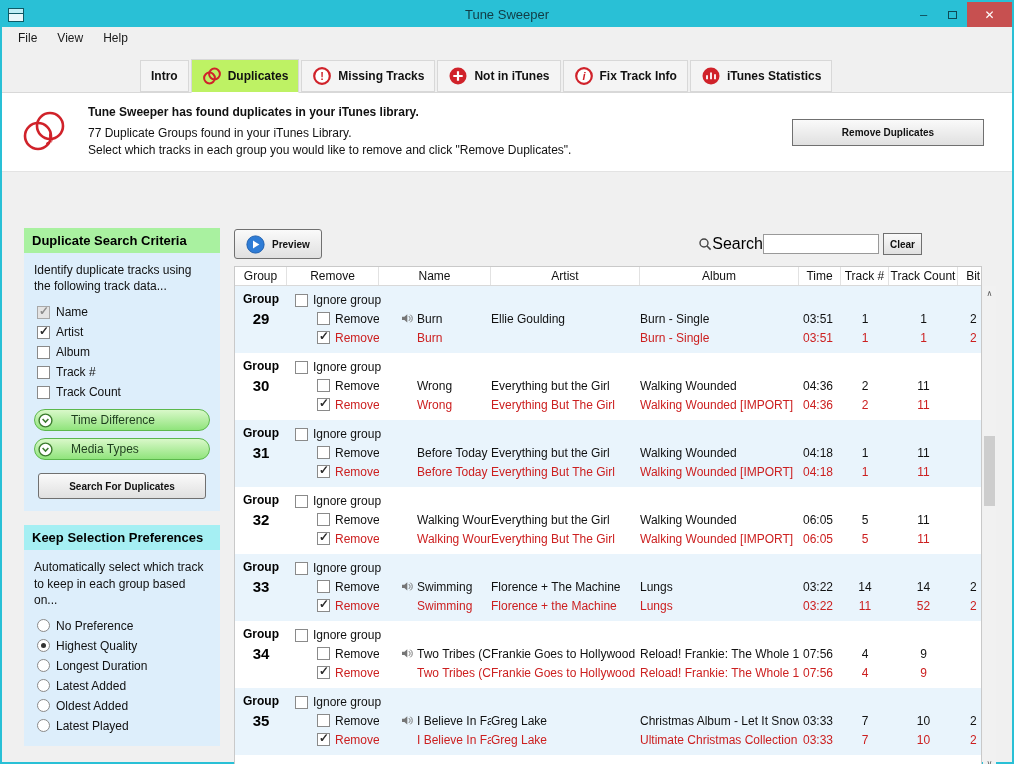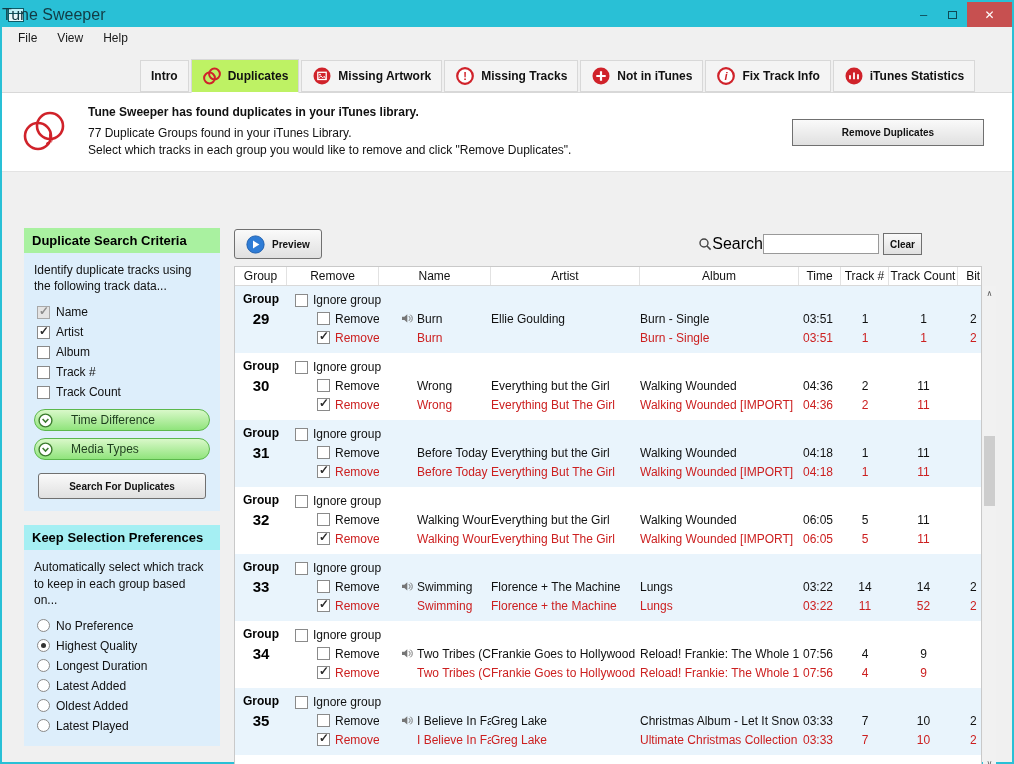--- a/index.html
+++ b/index.html
@@ -4,21 +4,21 @@
 <style>
   html,body{margin:0;padding:0;overflow:hidden;}
   body{width:1014px;height:764px;font-family:"Liberation Sans",sans-serif;background:#dfe9ef;}
   *{box-sizing:border-box;}
   .window{width:1014px;height:764px;border:2px solid var(--accent,#29c0d6);background:#f0f0f0;display:flex;flex-direction:column;}
 
   
   .titlebar{height:25px;background:var(--accent,#29c0d6);display:flex;align-items:center;position:relative;flex:none;}
   .app-icon{width:16px;height:14px;margin-left:6px;border:1px solid #0e5a66;background:#e8f7fa;position:relative;}
   .app-icon::after{content:"";position:absolute;left:0;top:0;right:0;height:4px;background:#bfeef5;border-bottom:1px solid #0e5a66;}
-  .title-text{position:absolute;left:0;right:0;text-align:left;font-size:16px;color:#123b44;}
+  .title-text{position:absolute;left:0;right:0;text-align:center;font-size:13px;color:#123b44;}
   .win-controls{margin-left:auto;display:flex;height:100%;position:relative;z-index:2;}
   .win-btn{width:29px;height:100%;display:flex;align-items:center;justify-content:center;color:#0e4a55;font-size:13px;cursor:default;}
   .max-glyph{width:9px;height:8px;border:1px solid #0e4a55;display:inline-block;}
   .win-btn.close{width:45px;background:#c75050;color:#fff;font-size:12px;}
 
   
   .menubar{height:22px;display:flex;align-items:center;padding-left:6px;font-size:12px;color:#1a1a1a;flex:none;}
   .menu-item{padding:13px 10px;}
 
   
@@ -123,31 +123,20 @@
         <span>Intro</span>
       </div>
       <div class="tab active">
         <span class="svg-icon">
           <svg width="20" height="20" viewBox="0 0 20 20">
             <circle cx="7.5" cy="12" r="5.4" fill="none" stroke="#d0222a" stroke-width="2"></circle>
             <circle cx="12.5" cy="8" r="5.4" fill="none" stroke="#d0222a" stroke-width="2"></circle>
           </svg>
         </span>
         <span>Duplicates</span>
-      </div>
-      <div class="tab">
-        <span class="svg-icon">
-          <svg width="20" height="20" viewBox="0 0 20 20">
-            <circle cx="10" cy="10" r="8.5" fill="#d0222a"></circle>
-            <rect x="5.8" y="6.3" width="8.4" height="7.2" fill="none" stroke="#fff" stroke-width="1.3"></rect>
-            <circle cx="8" cy="8.6" r="0.9" fill="#fff"></circle>
-            <path d="M6.3 12.4 L8.8 9.9 L10.7 11.8 L12.2 10.3 L13.6 12.6" stroke="#fff" stroke-width="1" fill="none"></path>
-          </svg>
-        </span>
-        <span>Missing Artwork</span>
       </div>
       <div class="tab">
         <span class="svg-icon">
           <svg width="20" height="20" viewBox="0 0 20 20">
             <circle cx="10" cy="10" r="7.8" fill="#fff" stroke="#d0222a" stroke-width="2.2"></circle>
             <text x="10" y="14" text-anchor="middle" font-size="11" font-weight="bold" fill="#d0222a">!</text>
           </svg>
         </span>
         <span>Missing Tracks</span>
       </div>

